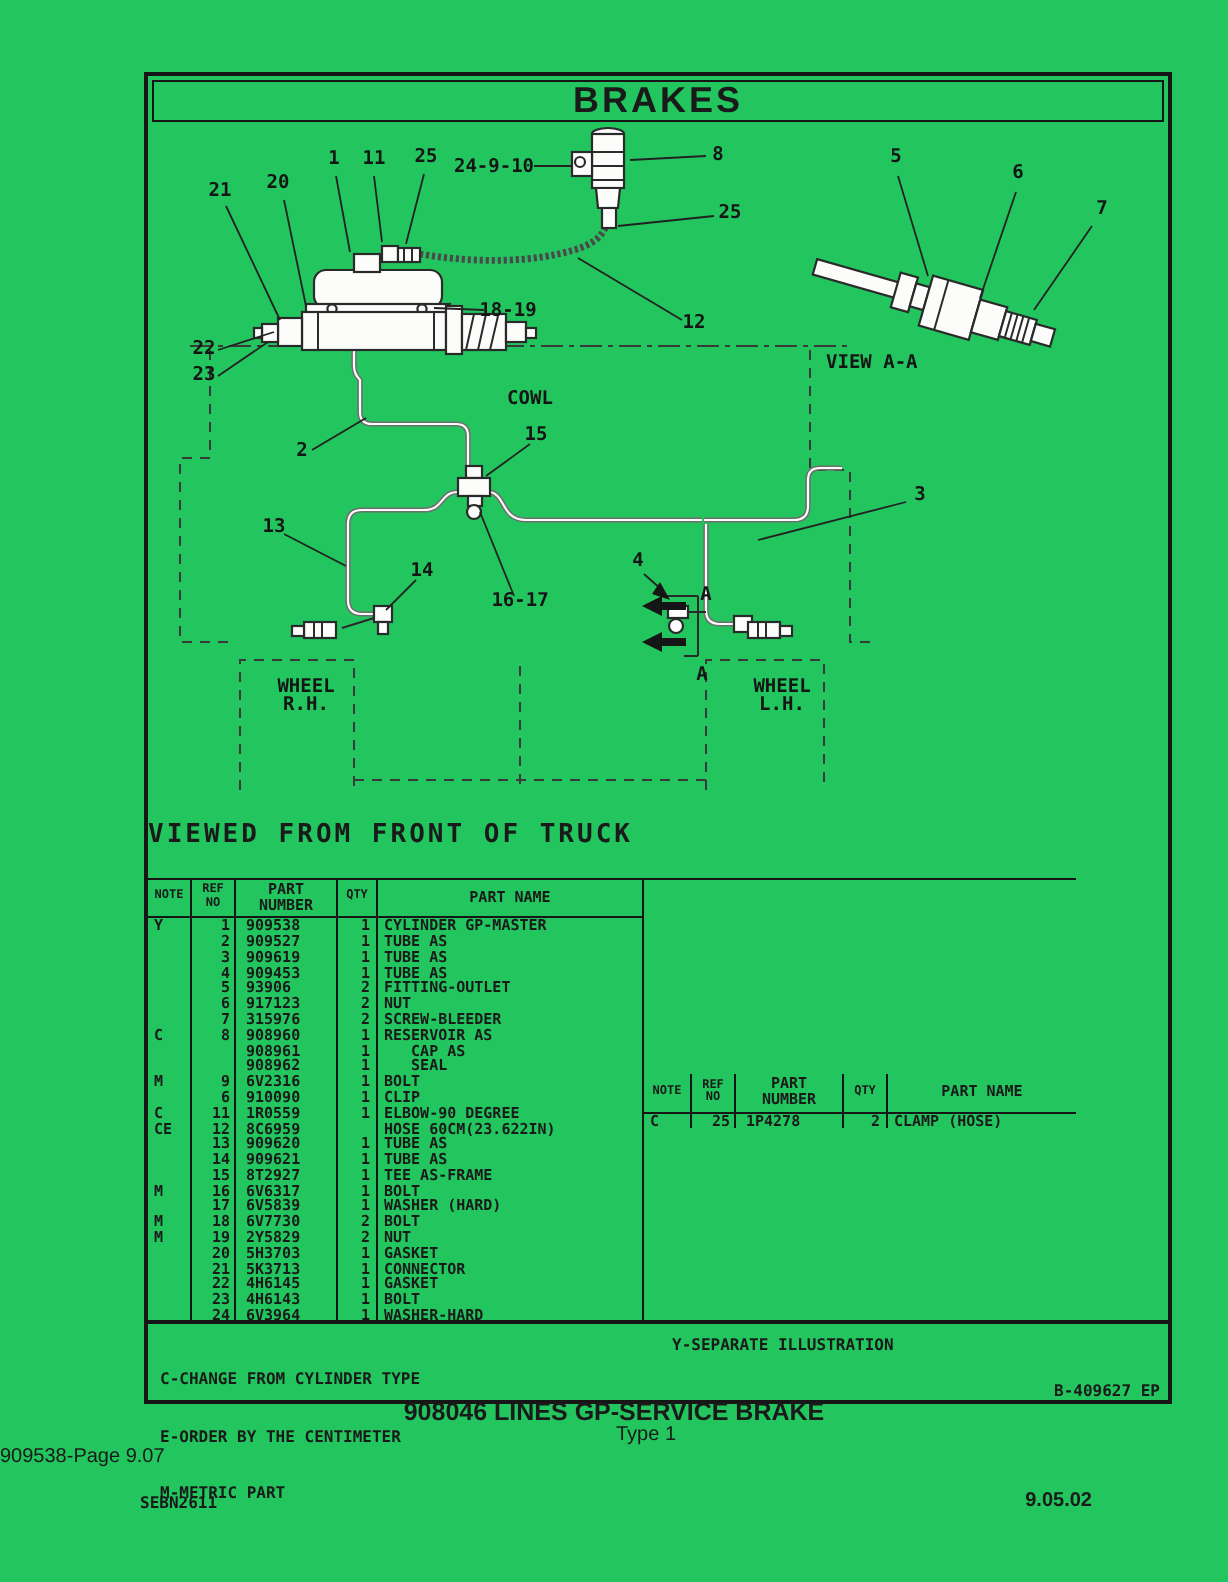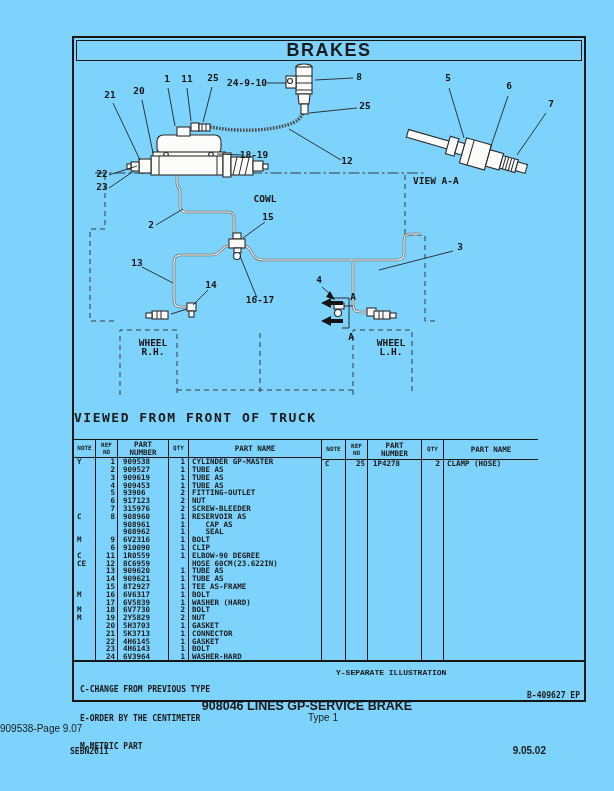--- a/index.html
+++ b/index.html
@@ -1,27 +1,27 @@
 <!DOCTYPE html>
 <html><head>
 <meta charset="utf-8">
 <style>
   html,body{margin:0;padding:0;background:#e8e8e6;}
-  .page{position:relative;width:614px;height:791px;background:#7dd3fc;margin:0 auto;
+  .page{position:relative;width:614px;height:791px;background:#22c55e;margin:0 auto;
         font-family:"DejaVu Sans Mono",monospace;color:#1a1a1a;overflow:hidden;}
   .border-box{position:absolute;left:72px;top:36px;width:510px;height:662px;border:2px solid #161616;}
   .title-bar{position:absolute;left:2px;top:2px;right:2px;height:19px;border:1.5px solid #161616;
              display:flex;align-items:center;justify-content:center;
              font-family:"Liberation Sans",sans-serif;font-weight:bold;font-size:18px;letter-spacing:1.5px;}
   .diagram-svg{position:absolute;left:0;top:24px;width:510px;height:372px;}
   .caption{position:absolute;left:0;top:372px;width:432px;
            font-size:13px;font-weight:bold;letter-spacing:1.5px;white-space:nowrap;}
   
   .table-wrap{position:absolute;left:0;top:401px;width:464px;height:221px;
-              border-top:1.5px solid #161616;display:flex;}
+              border-top:1.5px solid #161616;display:flex;align-items:center;}
   .t-half{display:flex;flex-direction:column;}
   .t-half.left{width:247px;border-right:1.5px solid #161616;}
   .t-half.right{flex:1;}
   .t-head{display:grid;height:19px;border-bottom:1.5px solid #161616;font-weight:bold;}
   .t-half.left .t-head,.t-half.left .t-body{grid-template-columns:22px 22px 51px 20px 1fr;}
   .t-half.right .t-head,.t-half.right .t-body{grid-template-columns:24px 22px 54px 22px 1fr;}
   .t-head>div{border-right:1px solid #161616;display:flex;align-items:center;justify-content:center;
               text-align:center;white-space:pre-line;line-height:1.05;font-size:7.5px;}
   .t-head>div:last-child{border-right:none;}
   .t-head>div.sm{font-size:6px;}
@@ -31,21 +31,21 @@
   .t-col .cell{height:7.8px;line-height:7.9px;white-space:pre;overflow:hidden;}
   .col-note .cell{padding-left:3px;}
   .col-ref .cell{text-align:right;padding-right:2px;}
   .col-part .cell{padding-left:5px;}
   .col-qty .cell{text-align:right;padding-right:3px;}
   .col-name .cell{padding-left:3px;}
   
   .legend{position:absolute;left:0;top:622px;width:510px;height:40px;border-top:2px solid #161616;
           font-size:8px;font-weight:bold;}
   .legend .lines{position:absolute;left:6px;top:4px;line-height:9.5px;white-space:pre;}
-  .legend .y-note{position:absolute;left:262px;top:6px;font-family:Liberation Mono, monospace;}
+  .legend .y-note{position:absolute;left:262px;top:6px;}
   .legend .dwg-no{position:absolute;right:4px;bottom:2px;}
   
   .footer-title{position:absolute;left:0;top:699px;width:614px;text-align:center;
                 font-family:"Liberation Sans",sans-serif;font-weight:bold;font-size:12.5px;}
   .footer-sub{position:absolute;left:16px;top:712px;width:614px;text-align:center;
               font-family:"Liberation Sans",sans-serif;font-size:10px;}
   .footer-page{position:absolute;left:0;top:723px;width:486px;text-align:left;
                font-family:"Liberation Sans",sans-serif;font-size:10px;}
   .code-left{position:absolute;left:70px;top:747px;font-size:8px;font-weight:bold;}
   .date-right{position:absolute;right:68px;top:745px;font-family:"Liberation Sans",sans-serif;
@@ -409,21 +409,21 @@
             </div>
             <div class="t-col col-name">
               <div class="cell">CLAMP (HOSE)</div>
             </div>
           </div>
       </div>
     </div>
 
     <div class="legend">
       <div class="lines">
-        <div>C-CHANGE FROM PREVIOUS TYPE</div>
+        <div>C-CHANGE FROM CYLINDER TYPE</div>
         <div>E-ORDER BY THE CENTIMETER</div>
         <div>M-METRIC PART</div>
       </div>
       <div class="y-note">Y-SEPARATE ILLUSTRATION</div>
       <div class="dwg-no">B-409627 EP</div>
     </div>
   </div>
 
   <div class="footer-title">908046 LINES GP-SERVICE BRAKE</div>
   <div class="footer-sub">Type 1</div>

